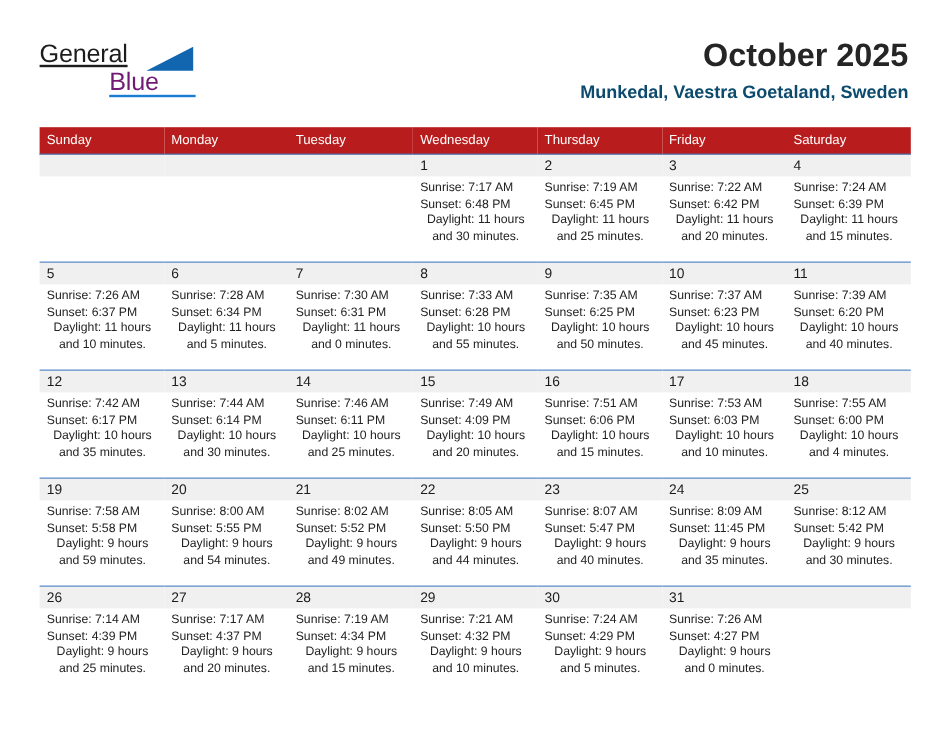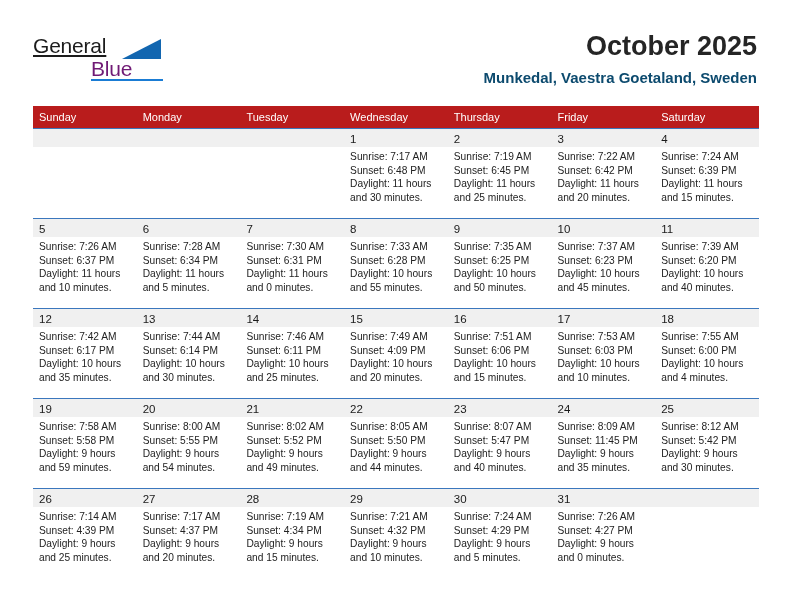--- a/index.html
+++ b/index.html
@@ -146,20 +146,21 @@
     padding: 3px 5px 0 6px;
     font-size: 10.2px;
     line-height: 13.5px;
     color: #222222;
   }
   .cell-body div {
     white-space: nowrap;
   }
   .cell-body .daylight {
     white-space: normal;
+    text-align: center;
   }
 </style>
 </head>
 <body>
 
 <div class="page">
 
   <div class="header">
 
     <div class="logo">

